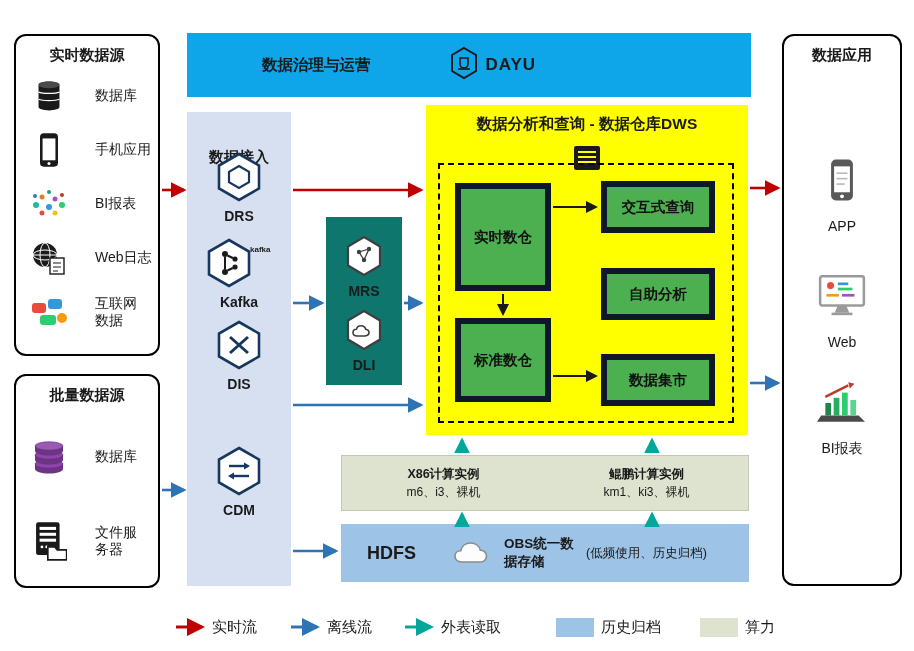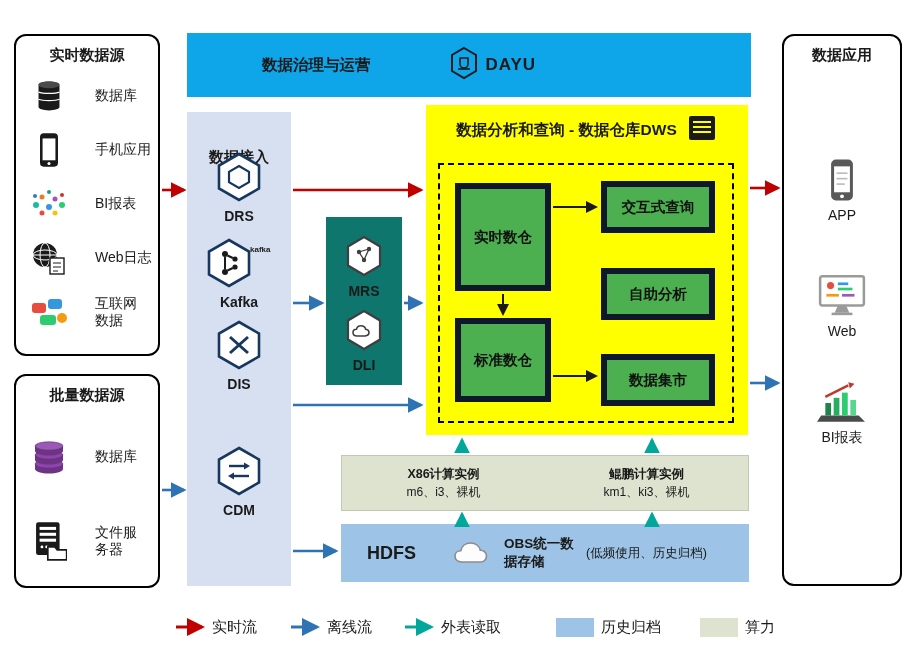--- a/index.html
+++ b/index.html
@@ -8,26 +8,26 @@
   .abs{position:absolute;}
   .panel{position:absolute;border:2px solid #000;border-radius:12px;background:#fff;box-sizing:border-box;}
   .panel-title{font-weight:bold;font-size:15px;text-align:center;padding-top:10px;}
   .row{display:flex;align-items:center;padding-left:8px;box-sizing:border-box;}
   .ic{flex:0 0 50px;width:50px;display:flex;justify-content:center;align-items:center;}
   .lbl{font-size:14px;margin-left:21px;line-height:1.25;}
   .lbl.wrap{width:50px;}
   .colbox{position:absolute;box-sizing:border-box;}
   .group{position:absolute;left:0;right:0;text-align:center;}
   .hexlabel{font-weight:bold;font-size:14px;margin-top:2px;}
-  .applabel{font-size:14px;margin-top:1px;}
+  .applabel{font-size:14px;margin-top:12px;}
   .greenbox{position:absolute;background:#4caf50;border:6px solid #0f172a;display:flex;align-items:center;
             justify-content:center;font-weight:bold;font-size:14.5px;color:#111;box-sizing:border-box;text-align:center;}
   .dashed{position:absolute;border:2px dashed #000;box-sizing:border-box;}
   .dws-title{display:flex;align-items:center;justify-content:center;gap:9px;padding-top:9px;
-             font-weight:bold;font-size:15.5px;}
+             font-weight:bold;font-size:15.5px;flex-direction:column;}
   .gov{display:flex;align-items:center;padding-left:75px;gap:78px;height:100%;box-sizing:border-box;}
   .gov-title{font-weight:bold;font-size:15.5px;}
   .gov-logo{display:flex;align-items:center;gap:7px;font-weight:bold;font-size:17px;letter-spacing:1px;}
   .compute{display:flex;align-items:center;height:100%;}
   .compute-half{flex:1;text-align:center;line-height:1.5;}
   .compute-title{font-weight:bold;font-size:12.5px;}
   .compute-sub{font-size:12px;}
   .hdfs{display:flex;align-items:center;height:100%;padding-left:26px;box-sizing:border-box;}
   .hdfs-word{font-weight:bold;font-size:18px;}
   .obs-label{font-weight:bold;font-size:13.5px;width:74px;line-height:1.35;margin-left:10px;}

